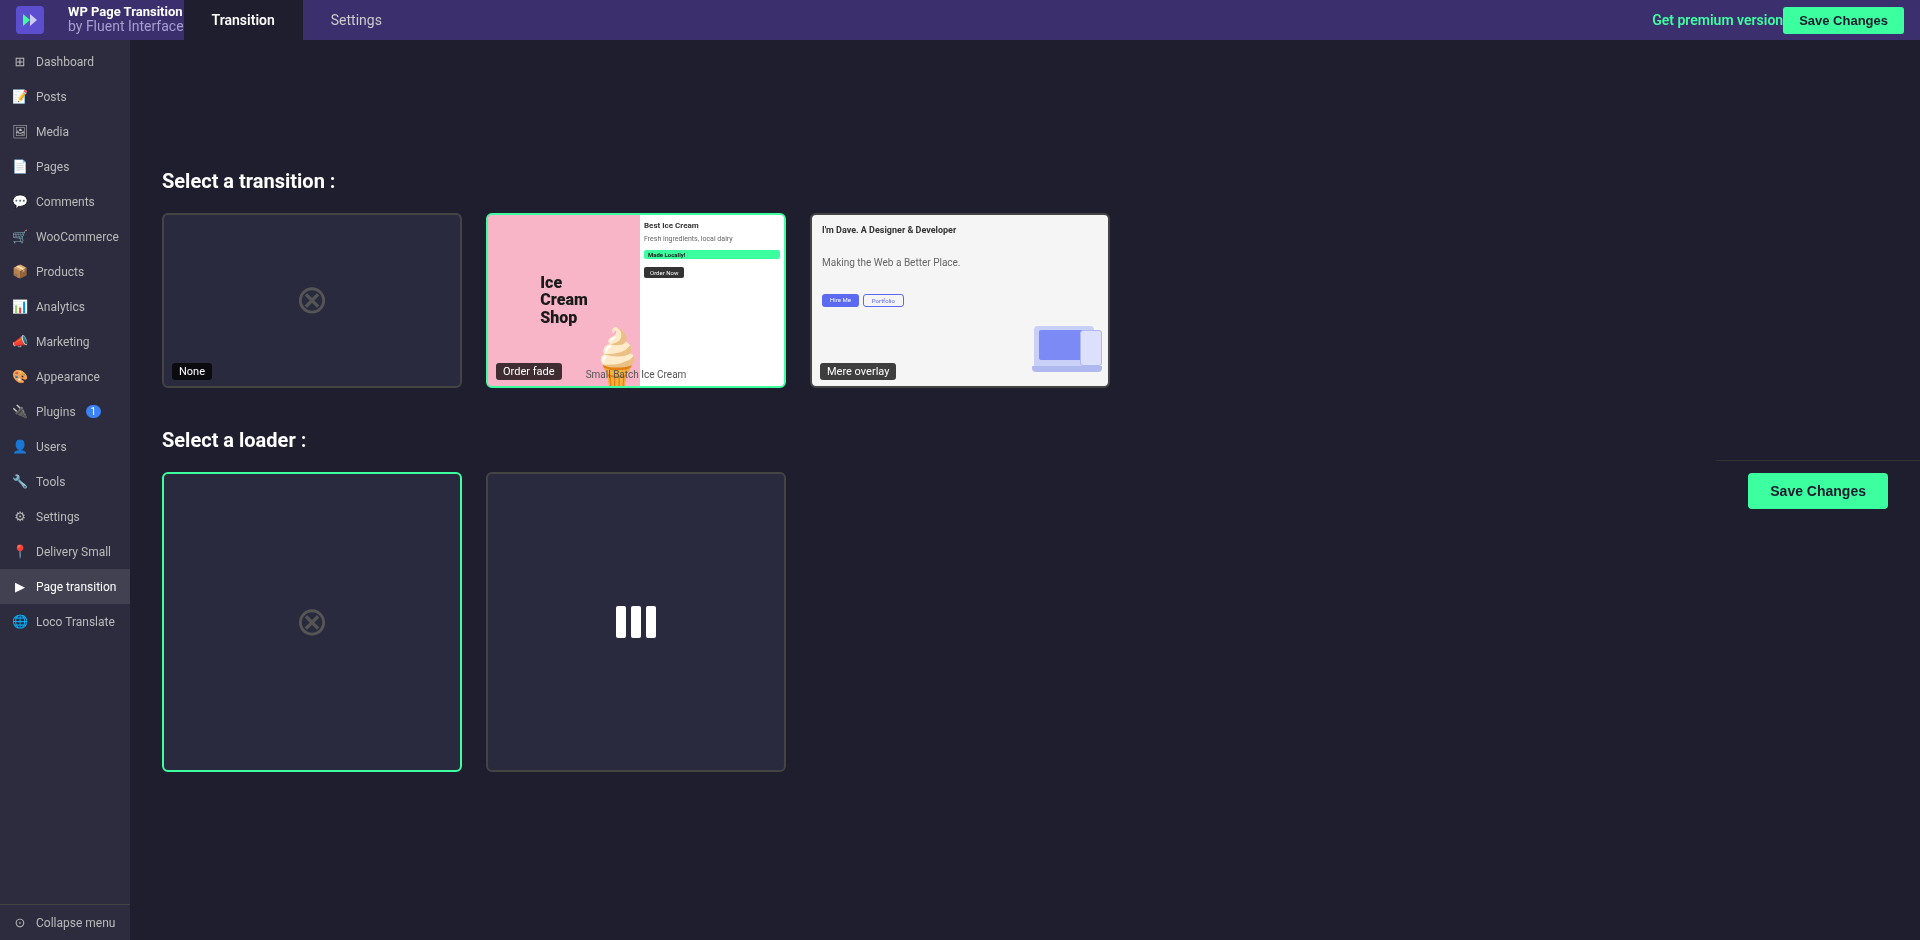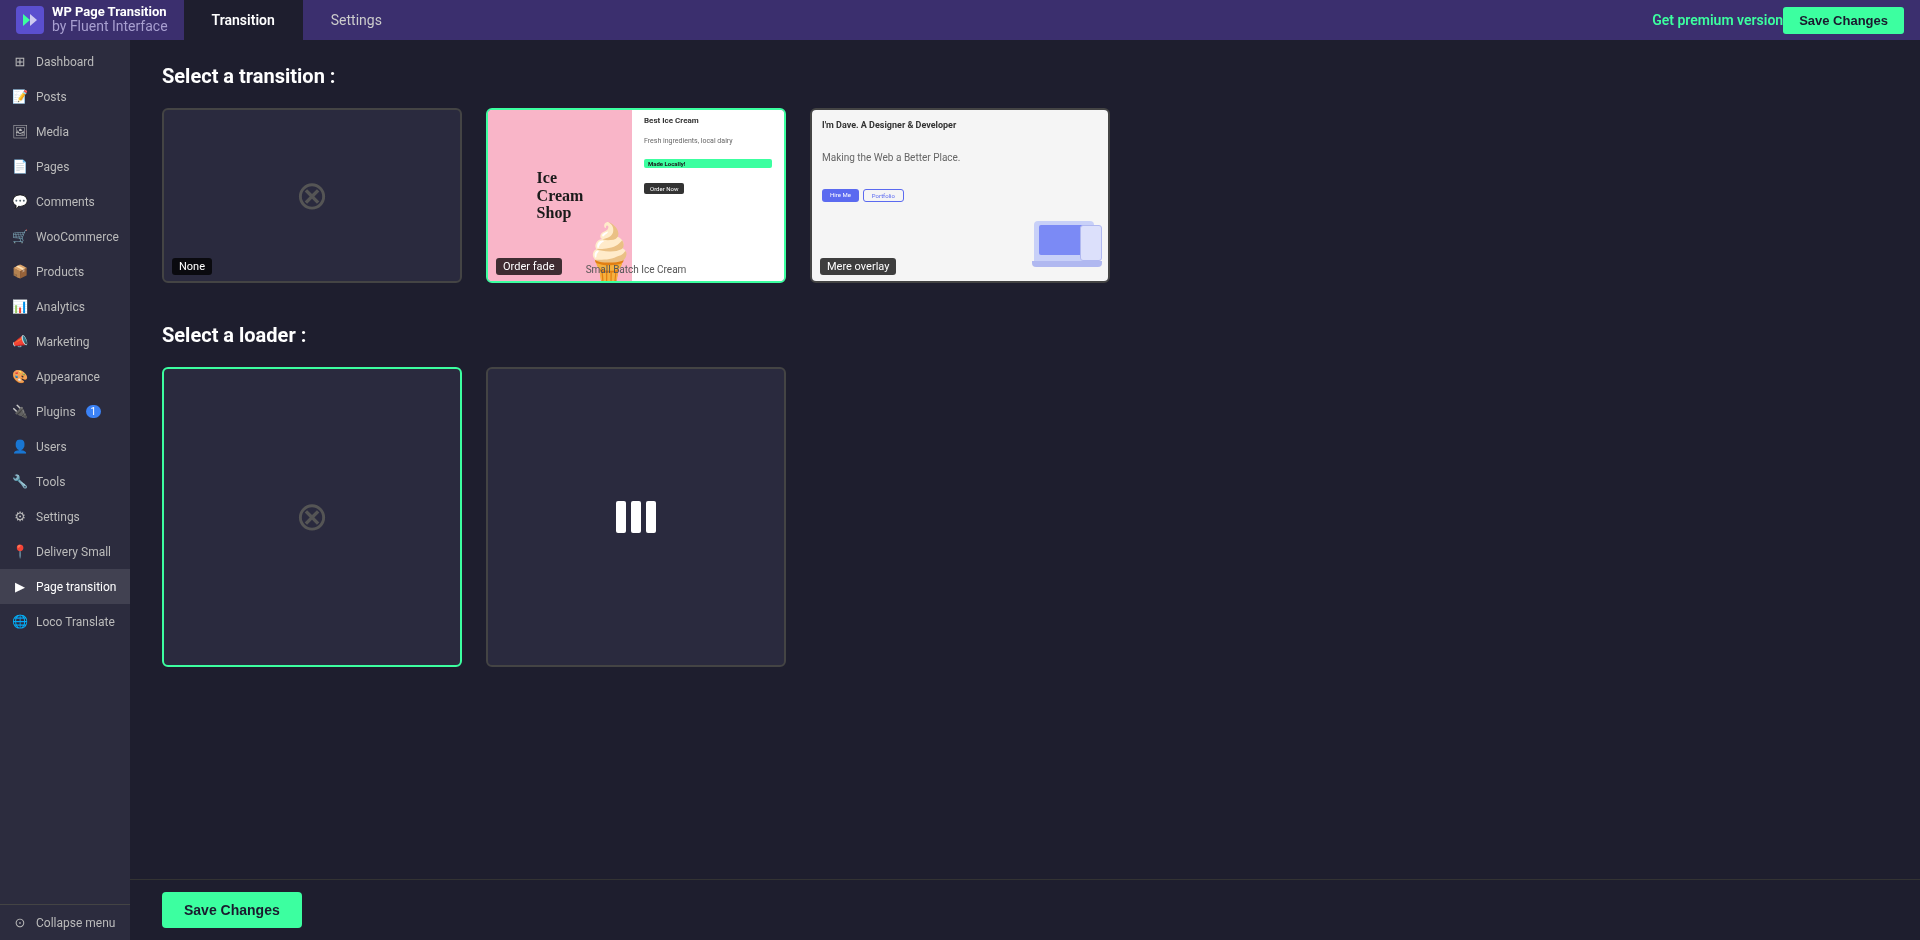--- a/index.html
+++ b/index.html
@@ -19,22 +19,22 @@
       display: flex;
       align-items: center;
       height: 40px;
       padding: 0 16px;
       flex-shrink: 0;
       gap: 0;
     }
     #plugin-logo {
       display: flex;
       align-items: center;
-      gap: 8px;
-      margin-right: 16px;
+      gap: 24px;
+      margin-right: 0;
       justify-content: space-between;
     }
     #plugin-logo-icon {
       width: 28px;
       height: 28px;
     }
     #plugin-title-text {
       display: flex;
       flex-direction: column;
       line-height: 1.1;
@@ -205,36 +205,35 @@
       justify-content: center;
       padding: 8px;
       position: relative;
     }
     .icp-title {
       font-size: 16px;
       font-weight: 900;
       color: #1a1a1a;
       line-height: 1.1;
       text-align: left;
-      font-family: Liberation Serif, serif;
     }
     .icp-cone {
       position: absolute;
       right: -12px;
       bottom: 0;
       font-size: 56px;
       line-height: 1;
     }
     .icp-right {
       flex: 1;
       background: #fff;
-      padding: 6px 12px;
+      padding: 6px 4px;
       display: flex;
       flex-direction: column;
-      gap: 12px;
+      gap: 5px;
     }
     .icp-right-title {
       font-size: 8px;
       font-weight: 700;
       color: #333;
     }
     .icp-right-sub {
       font-size: 7px;
       color: #666;
     }
@@ -492,21 +491,21 @@
       <div class="sidebar-item">
         <span class="si-icon">🌐</span>
         <span>Loco Translate</span>
       </div>
       <div class="sidebar-item" style="border-top: 1px solid rgb(68, 68, 68); margin-top: auto;">
         <span class="si-icon">⊙</span>
         <span>Collapse menu</span>
       </div>
     </div>
 
-  <div id="content-wrapper" style="flex:1;display:flex;flex-direction:column;overflow:hidden;">
+  <div id="content-wrapper" style="flex:1;display:flex;flex-direction:row;overflow:hidden;align-items:center;">
     <div id="content">
 
       <div class="section-title">Select a transition :</div>
       <div class="cards-row">
 
         <div class="transition-card">
           <span class="card-x-icon">⊗</span>
           <span class="card-label">None</span>
         </div>
 

